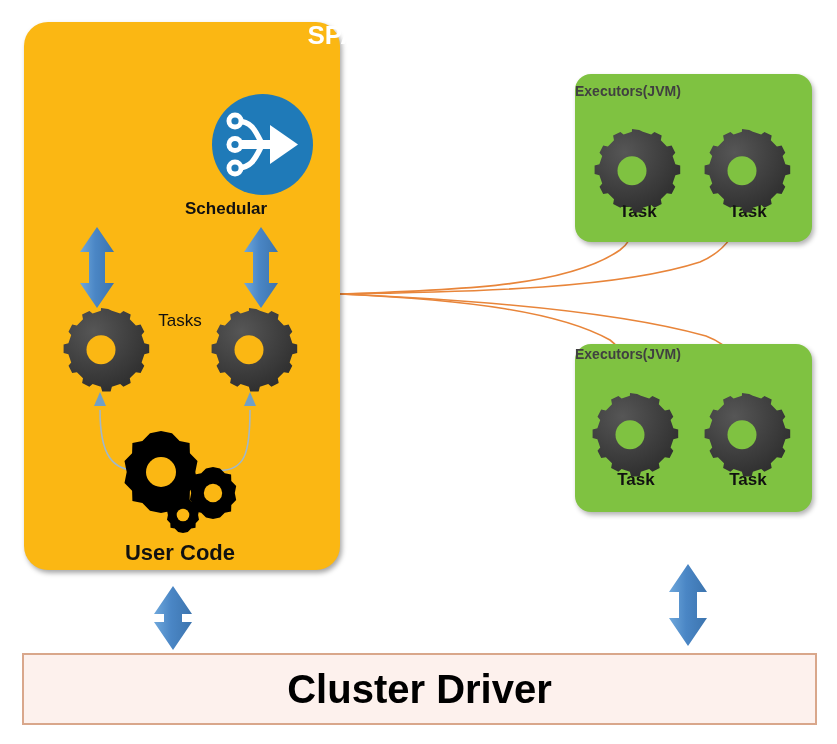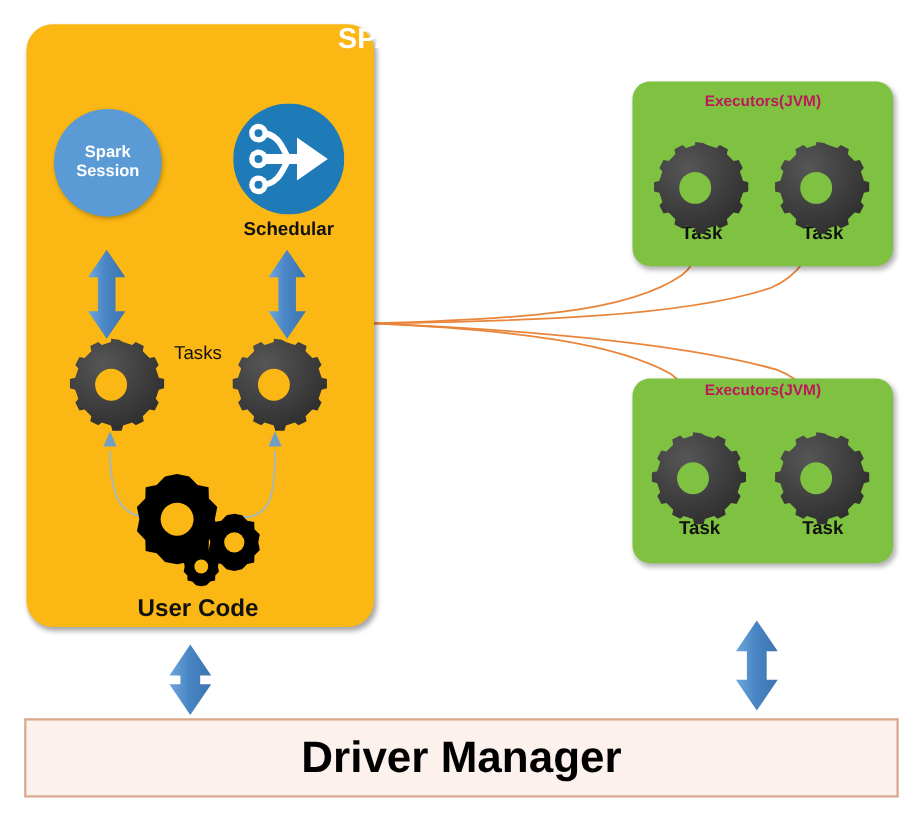--- a/index.html
+++ b/index.html
@@ -75,21 +75,20 @@
     left: 212px;
     top: 94px;
     width: 101px;
     height: 101px;
   }
   .schedular-label {
     position: absolute;
     left: 185px;
     top: 199px;
     width: 155px;
-    text-align: center;
     color: #111111;
     font-size: 17px;
     font-weight: bold;
   }
 
   
   .tasks-label {
     position: absolute;
     left: 120px;
     top: 311px;
@@ -120,22 +119,21 @@
     border-radius: 16px;
     box-shadow: 2px 3px 5px rgba(0,0,0,0.3);
   }
   .exec-box-1 { left: 575px; top: 74px; }
   .exec-box-2 { left: 575px; top: 344px; }
   .exec-title {
     position: absolute;
     left: 0;
     top: 9px;
     width: 100%;
-    text-align: center;
-    color: #be185d;
+    color: #404040;
     font-size: 14px;
     font-weight: bold;
   }
   .exec-task-label {
     position: absolute;
     top: 128px;
     width: 80px;
     text-align: center;
     color: #111111;
     font-size: 17px;
@@ -208,24 +206,20 @@
       <path d="M340,294 C470,290 570,285 620,250 C636,238 634,222 632,205" marker-end="url(#orangeArrow)"></path>
       <path d="M340,294 C480,292 620,288 700,262 C728,250 740,228 742,205" marker-end="url(#orangeArrow)"></path>
       <path d="M340,294 C470,300 560,312 610,340 C626,352 628,368 630,382" marker-end="url(#orangeArrow)"></path>
       <path d="M340,294 C480,300 620,312 706,336 C732,346 740,362 742,382" marker-end="url(#orangeArrow)"></path>
     </g>
   </svg>
 
   <div class="driver-box"></div>
   <div class="driver-title">SPARK Driver(JVM)</div>
 
-  <div class="spark-session">
-    <div class="spark-session-label">Spark
-Session</div>
-  </div>
 
   <div class="schedular-icon">
     <svg viewBox="0 0 101 101" width="101" height="101" xmlns="http://www.w3.org/2000/svg">
       <circle cx="50.5" cy="50.5" r="50.5" fill="#1F7AB8"></circle>
       <g fill="none" stroke="#ffffff" stroke-width="5.5" stroke-linecap="round">
         <path d="M25,27 C40,27 44,38 50,50"></path>
         <path d="M25,74 C40,74 44,63 50,51"></path>
       </g>
       <line x1="25" y1="50.5" x2="62" y2="50.5" stroke="#ffffff" stroke-width="9"></line>
       <circle cx="23" cy="27" r="8.5" fill="#ffffff"></circle>
@@ -374,16 +368,16 @@
   <div class="exec-title" style="left:575px; top:83px; width:237px;">Executors(JVM)</div>
   <div class="exec-task-label" style="left:598px; top:202px;">Task</div>
   <div class="exec-task-label" style="left:708px; top:202px;">Task</div>
 
   <div class="exec-box exec-box-2"></div>
   <div class="exec-title" style="left:575px; top:346px; width:237px;">Executors(JVM)</div>
   <div class="exec-task-label" style="left:596px; top:470px;">Task</div>
   <div class="exec-task-label" style="left:708px; top:470px;">Task</div>
 
   <div class="cluster-box">
-    <div class="cluster-label">Driver Manager</div>
+    <div class="cluster-label">Cluster Driver</div>
   </div>
 
 </div>
 
 </body></html>

